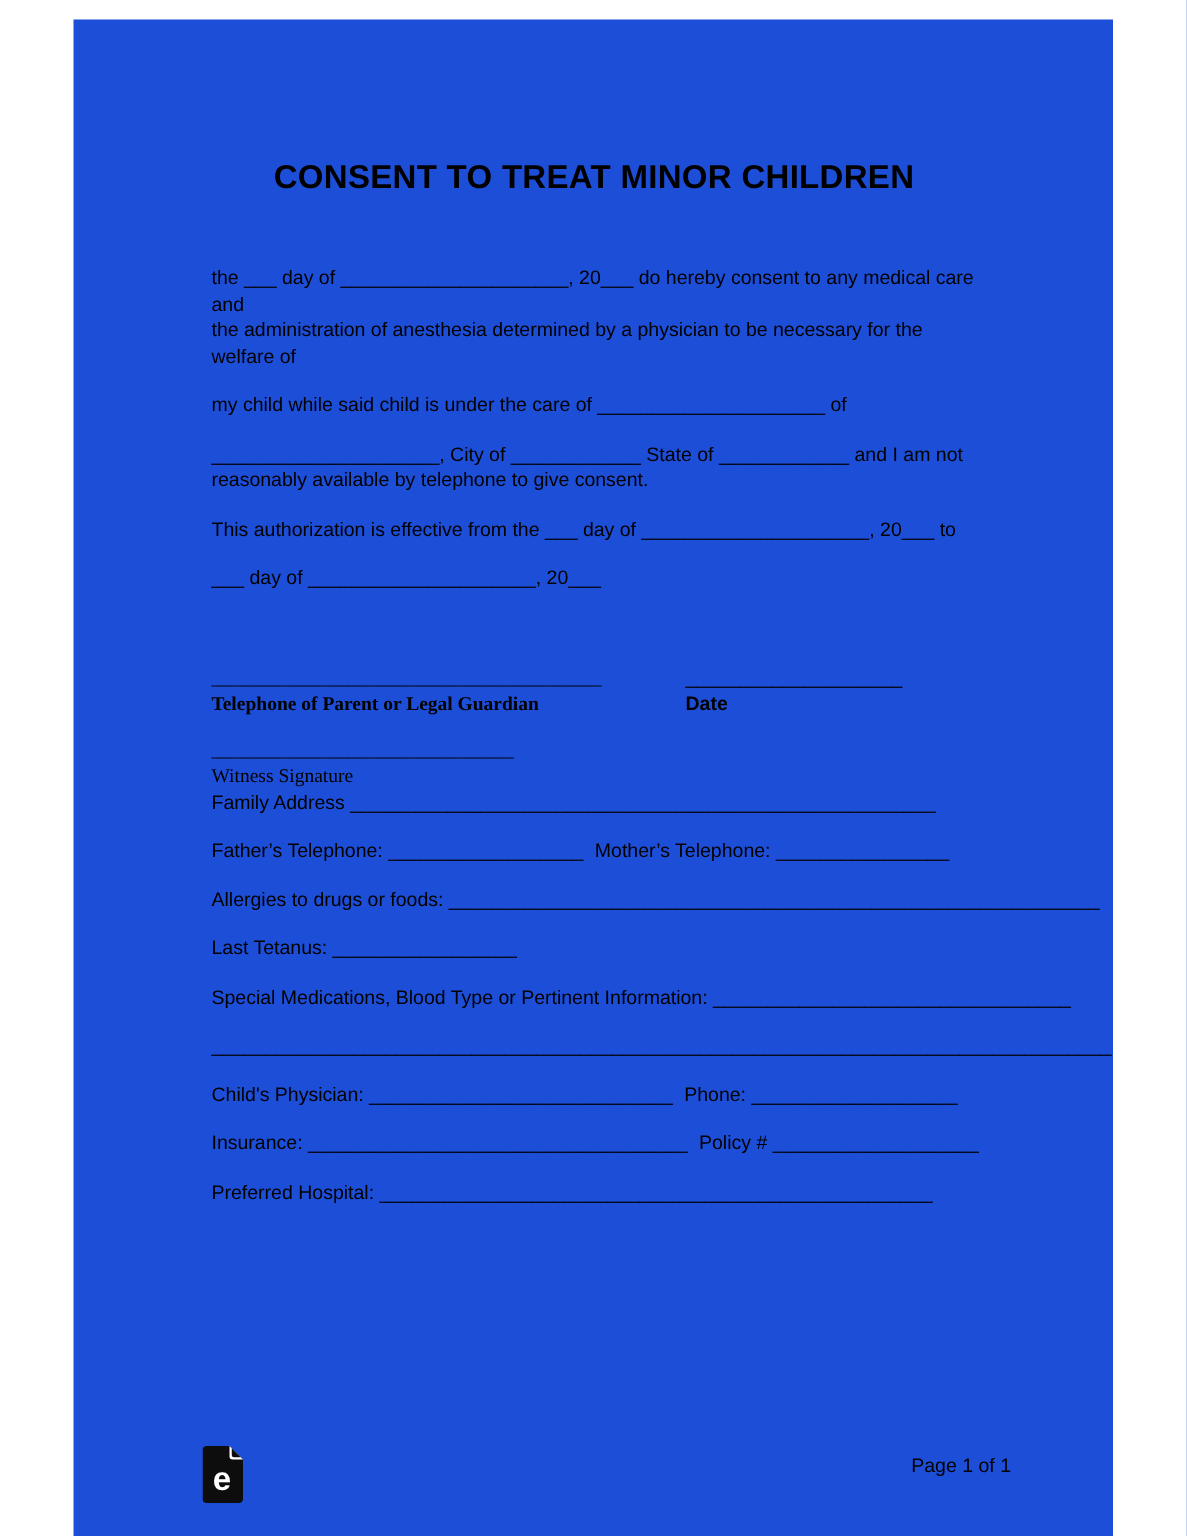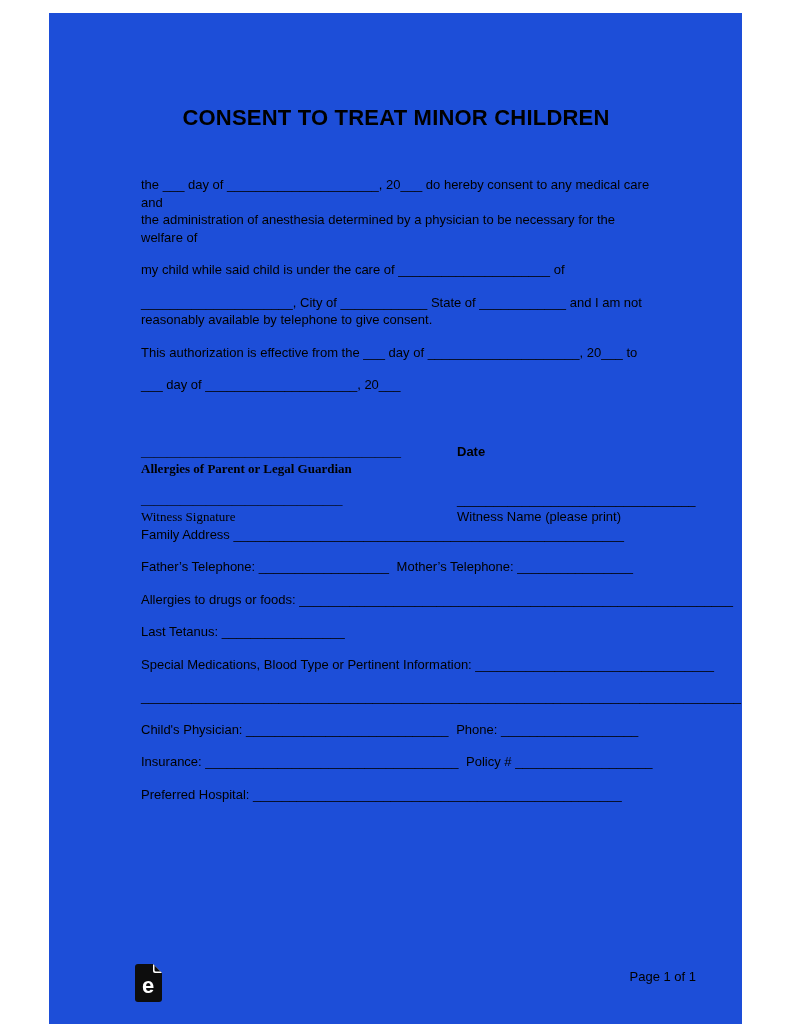--- a/index.html
+++ b/index.html
@@ -52,21 +52,21 @@
   .footer-logo {
     position: absolute;
     left: 86px;
     top: 951px;
     width: 27px;
     height: 38px;
   }
   .footer-page {
     position: absolute;
     top: 956px;
-    right: 46px;
+    right: 68px;
     font-size: 13px;
     line-height: 16px;
   }
 </style>
 </head>
 <body>
 
 <div class="page">
   <div class="content">
 
@@ -76,35 +76,32 @@
 the administration of anesthesia determined by a physician to be necessary for the welfare of</p>
     <p class="para">my child while said child is under the care of _____________________ of</p>
     <p class="para">_____________________, City of ____________ State of ____________ and I am not
 reasonably available by telephone to give consent.</p>
     <p class="para">This authorization is effective from the ___ day of  _____________________, 20___ to</p>
     <p class="para">___ day of  _____________________, 20___</p>
 
     <div class="sig-row">
       <div class="sig-col-left">
         <div class="sig-line">________________________________________</div>
-        <div class="sig-label bold">Allergies of Parent or Legal Guardian</div>
+        <div class="sig-label bold">Telephone of Parent or Legal Guardian</div>
       </div>
       <div class="sig-col-right">
+        <div class="sig-line">____________________</div>
         <div class="sig-label bold">Date</div>
       </div>
     </div>
 
     <div class="sig-row witness">
       <div class="sig-col-left">
         <div class="sig-line">_______________________________</div>
         <div class="sig-label">Witness Signature</div>
-      </div>
-      <div class="sig-col-right">
-        <div class="sig-line">_________________________________</div>
-        <div class="sig-label">Witness Name (please print)</div>
       </div>
     </div>
 
 
     <div class="field-row">
       <span class="field-part">Family Address ______________________________________________________</span>
     </div>
 
     <div class="field-row">
       <span class="field-part">Father’s Telephone: __________________</span>

